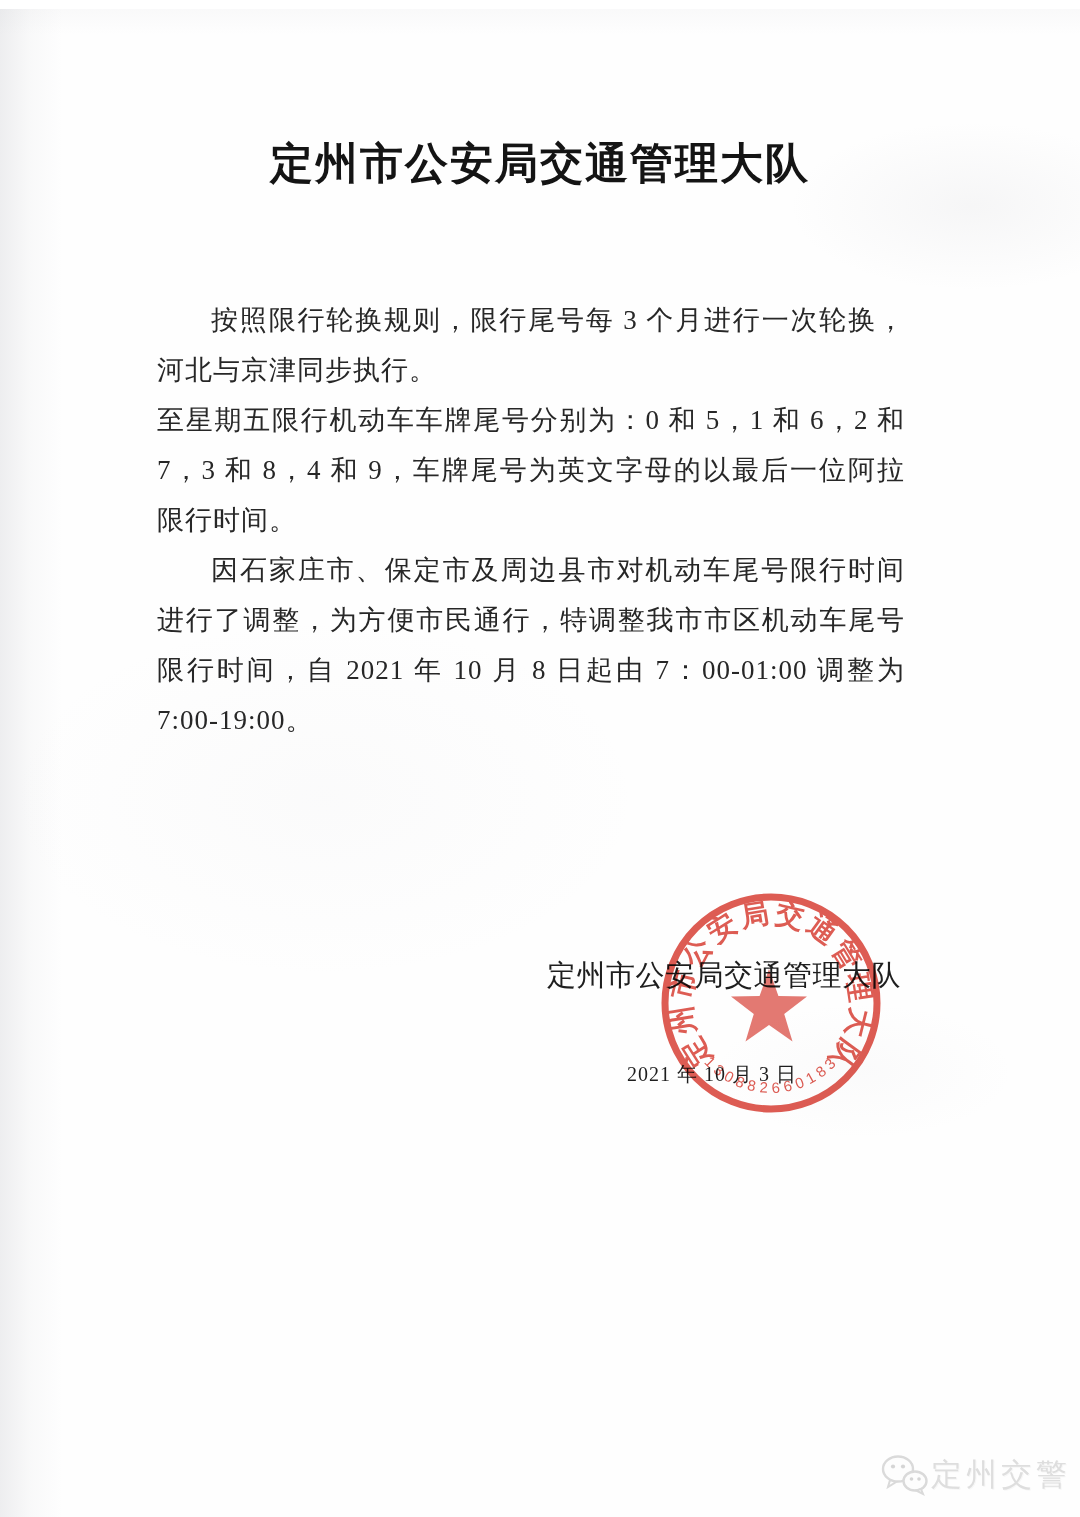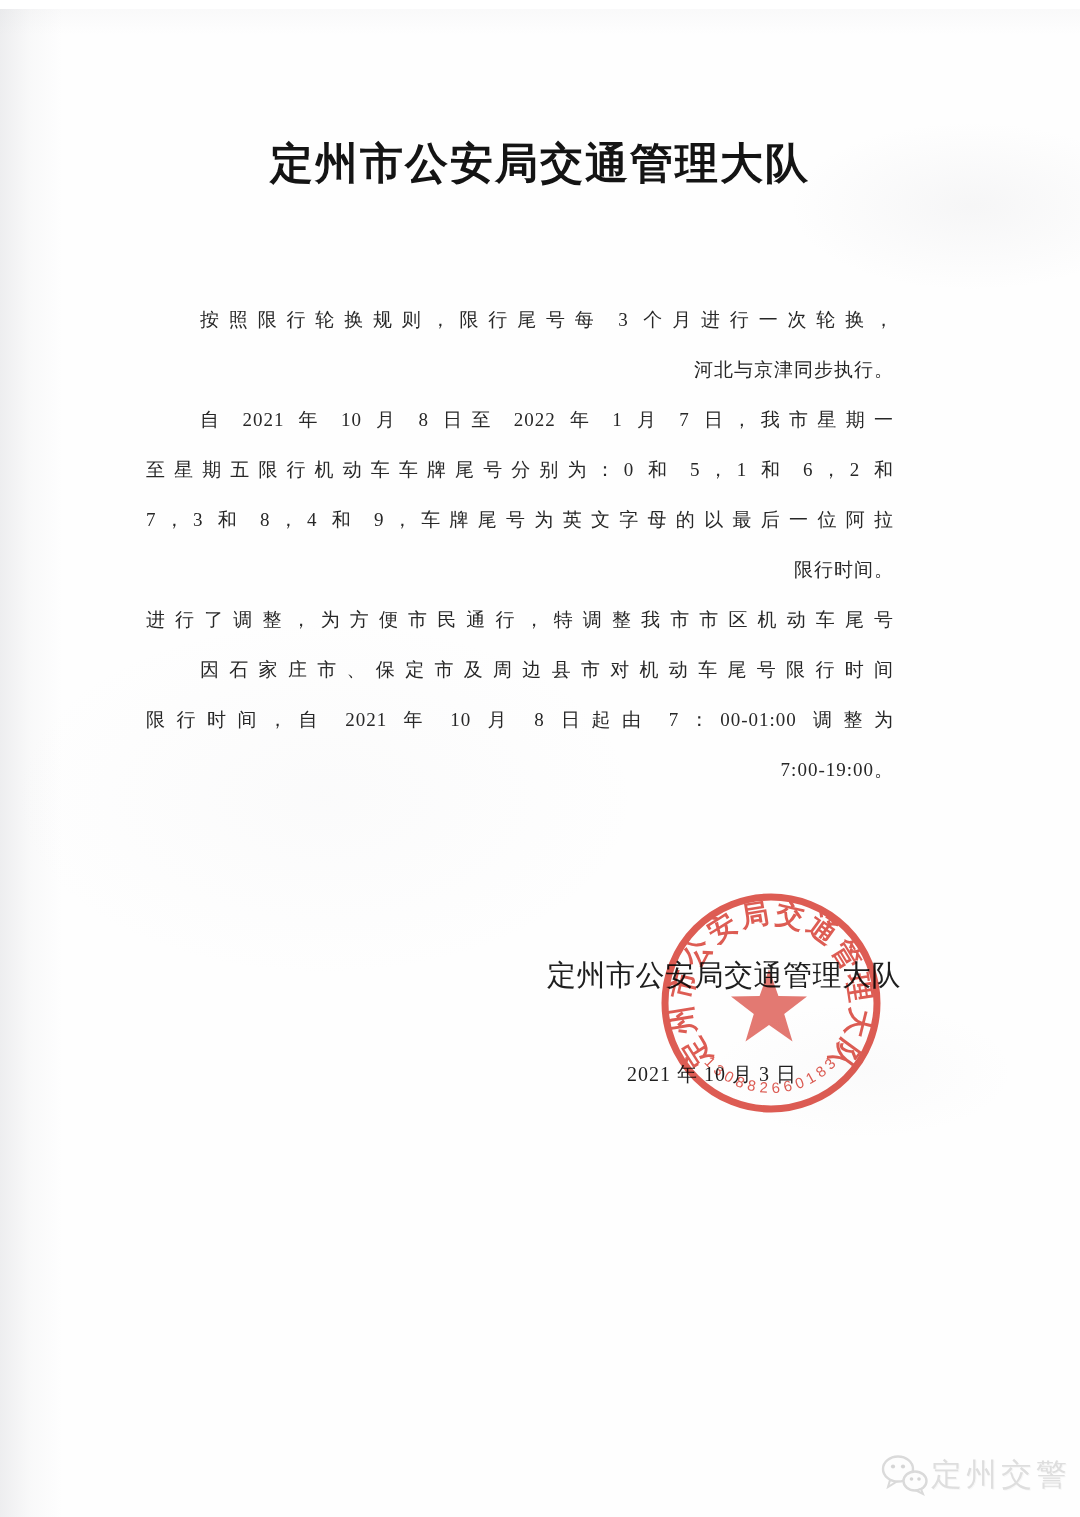--- a/index.html
+++ b/index.html
@@ -17,25 +17,25 @@
       linear-gradient(to bottom, rgba(160,160,168,0.05) 0px, rgba(160,160,168,0.0) 26px),
       #fefefe;
   }
   .title{
     position:absolute;left:0;top:128px;width:1080px;
     margin:0;text-align:center;
     font-size:43px;line-height:54px;font-weight:bold;
     color:#141414;letter-spacing:2px;
   }
   .body-text{
-    position:absolute;left:146px;top:286px;width:748px;
-    font-size:19px;line-height:50px;letter-spacing:1px;
+    position:absolute;left:157px;top:286px;width:748px;
+    font-size:27px;line-height:50px;letter-spacing:1px;
     color:#272727;word-break:keep-all;
   }
-  .line{max-height:50px;overflow:hidden;text-align:right;}
+  .line{max-height:50px;overflow:hidden;text-align:left;}
   .line.full{text-align:justify;text-align-last:justify;}
   .line.indent{text-indent:54px;}
   .signature{
     position:absolute;left:547px;top:947px;
     font-size:29px;letter-spacing:0.5px;color:#1e1e1e;white-space:nowrap;
   }
   .docdate{
     position:absolute;left:627px;top:1052px;
     font-size:20px;letter-spacing:1px;color:#1e1e1e;white-space:nowrap;
   }
@@ -60,26 +60,25 @@
 
 <div class="page">
 
   <h1 class="title">
     <div>定州市公安局交通管理大队</div>
   </h1>
 
   <div class="body-text">
     <div class="line indent full">按照限行轮换规则，限行尾号每 3 个月进行一次轮换，</div>
     <div class="line">河北与京津同步执行。</div>
-    <div class="line indent full">自 2021 年 10 月 8 日至 2022 年 1 月 7 日，我市星期一</div>
     <div class="line full">至星期五限行机动车车牌尾号分别为：0 和 5，1 和 6，2 和</div>
     <div class="line full">7，3 和 8，4 和 9，车牌尾号为英文字母的以最后一位阿拉</div>
     <div class="line">限行时间。</div>
+    <div class="line indent full">因石家庄市、保定市及周边县市对机动车尾号限行时间</div>
     <div class="line full">进行了调整，为方便市民通行，特调整我市市区机动车尾号</div>
-    <div class="line indent full">因石家庄市、保定市及周边县市对机动车尾号限行时间</div>
     <div class="line full">限行时间，自 2021 年 10 月 8 日起由 7：00-01:00 调整为</div>
     <div class="line">7:00-19:00。</div>
   </div>
 
   <div class="signature">定州市公安局交通管理大队</div>
   <div class="docdate">2021 年 10 月 3 日</div>
 
   <svg class="stamp" viewBox="-120 -120 240 240" xmlns="http://www.w3.org/2000/svg">
     <g opacity="0.88">
       <circle r="106" fill="none" stroke="#d6352a" stroke-width="7"></circle>

